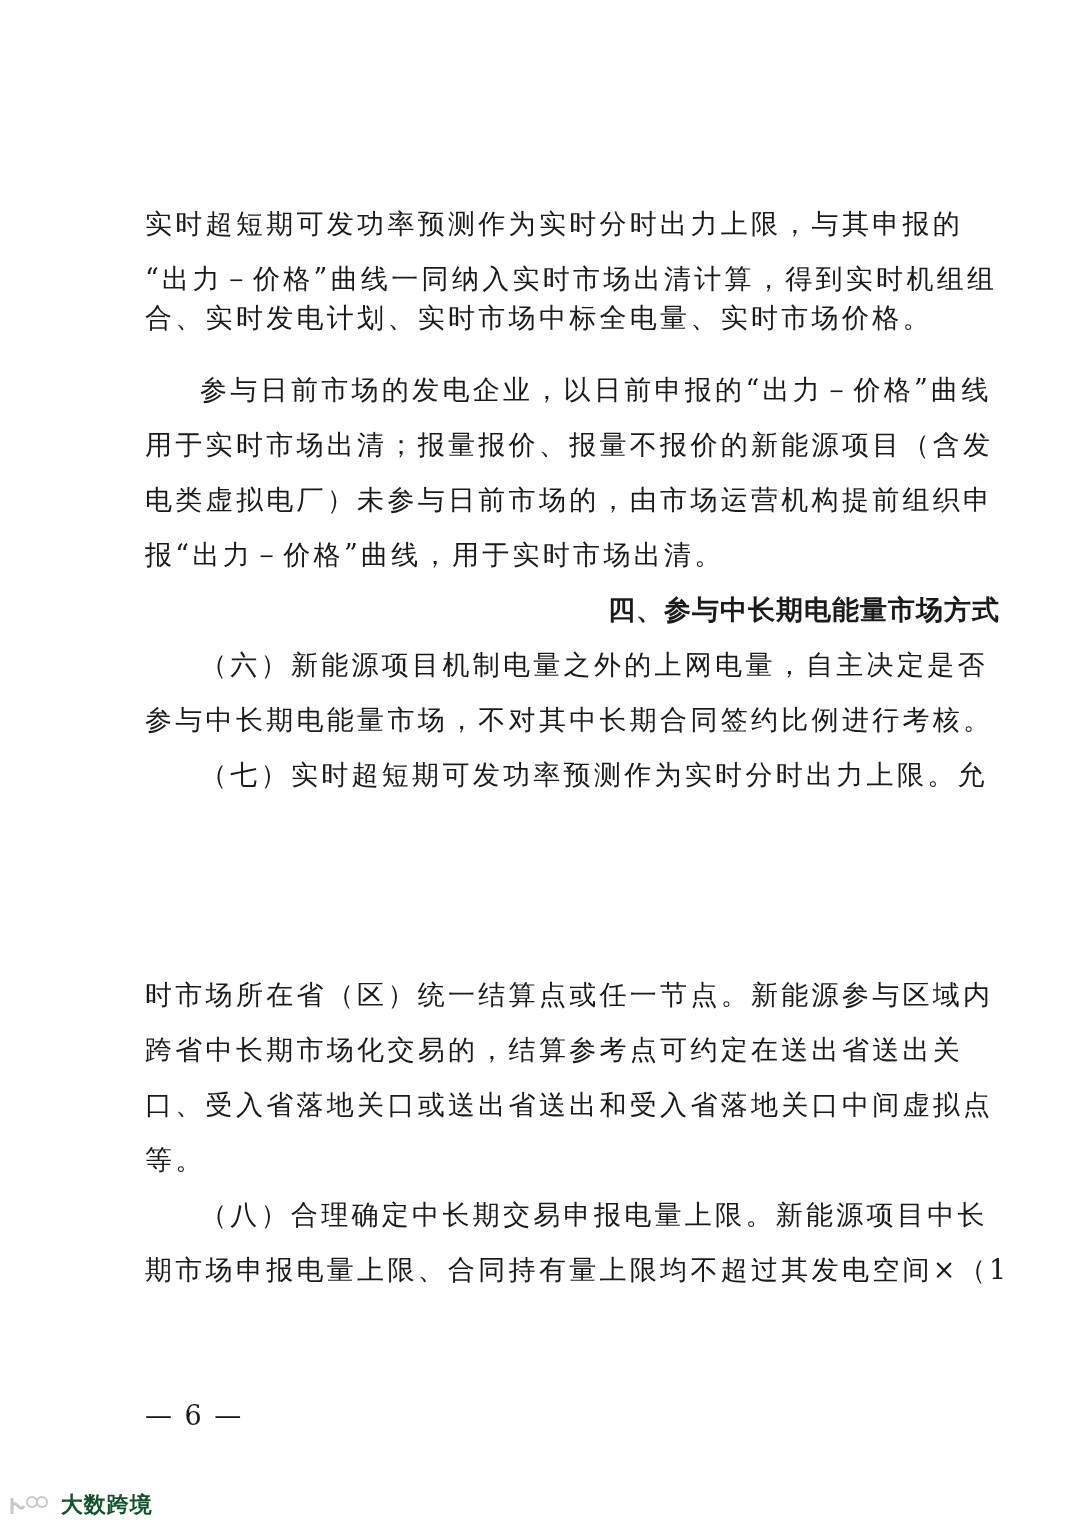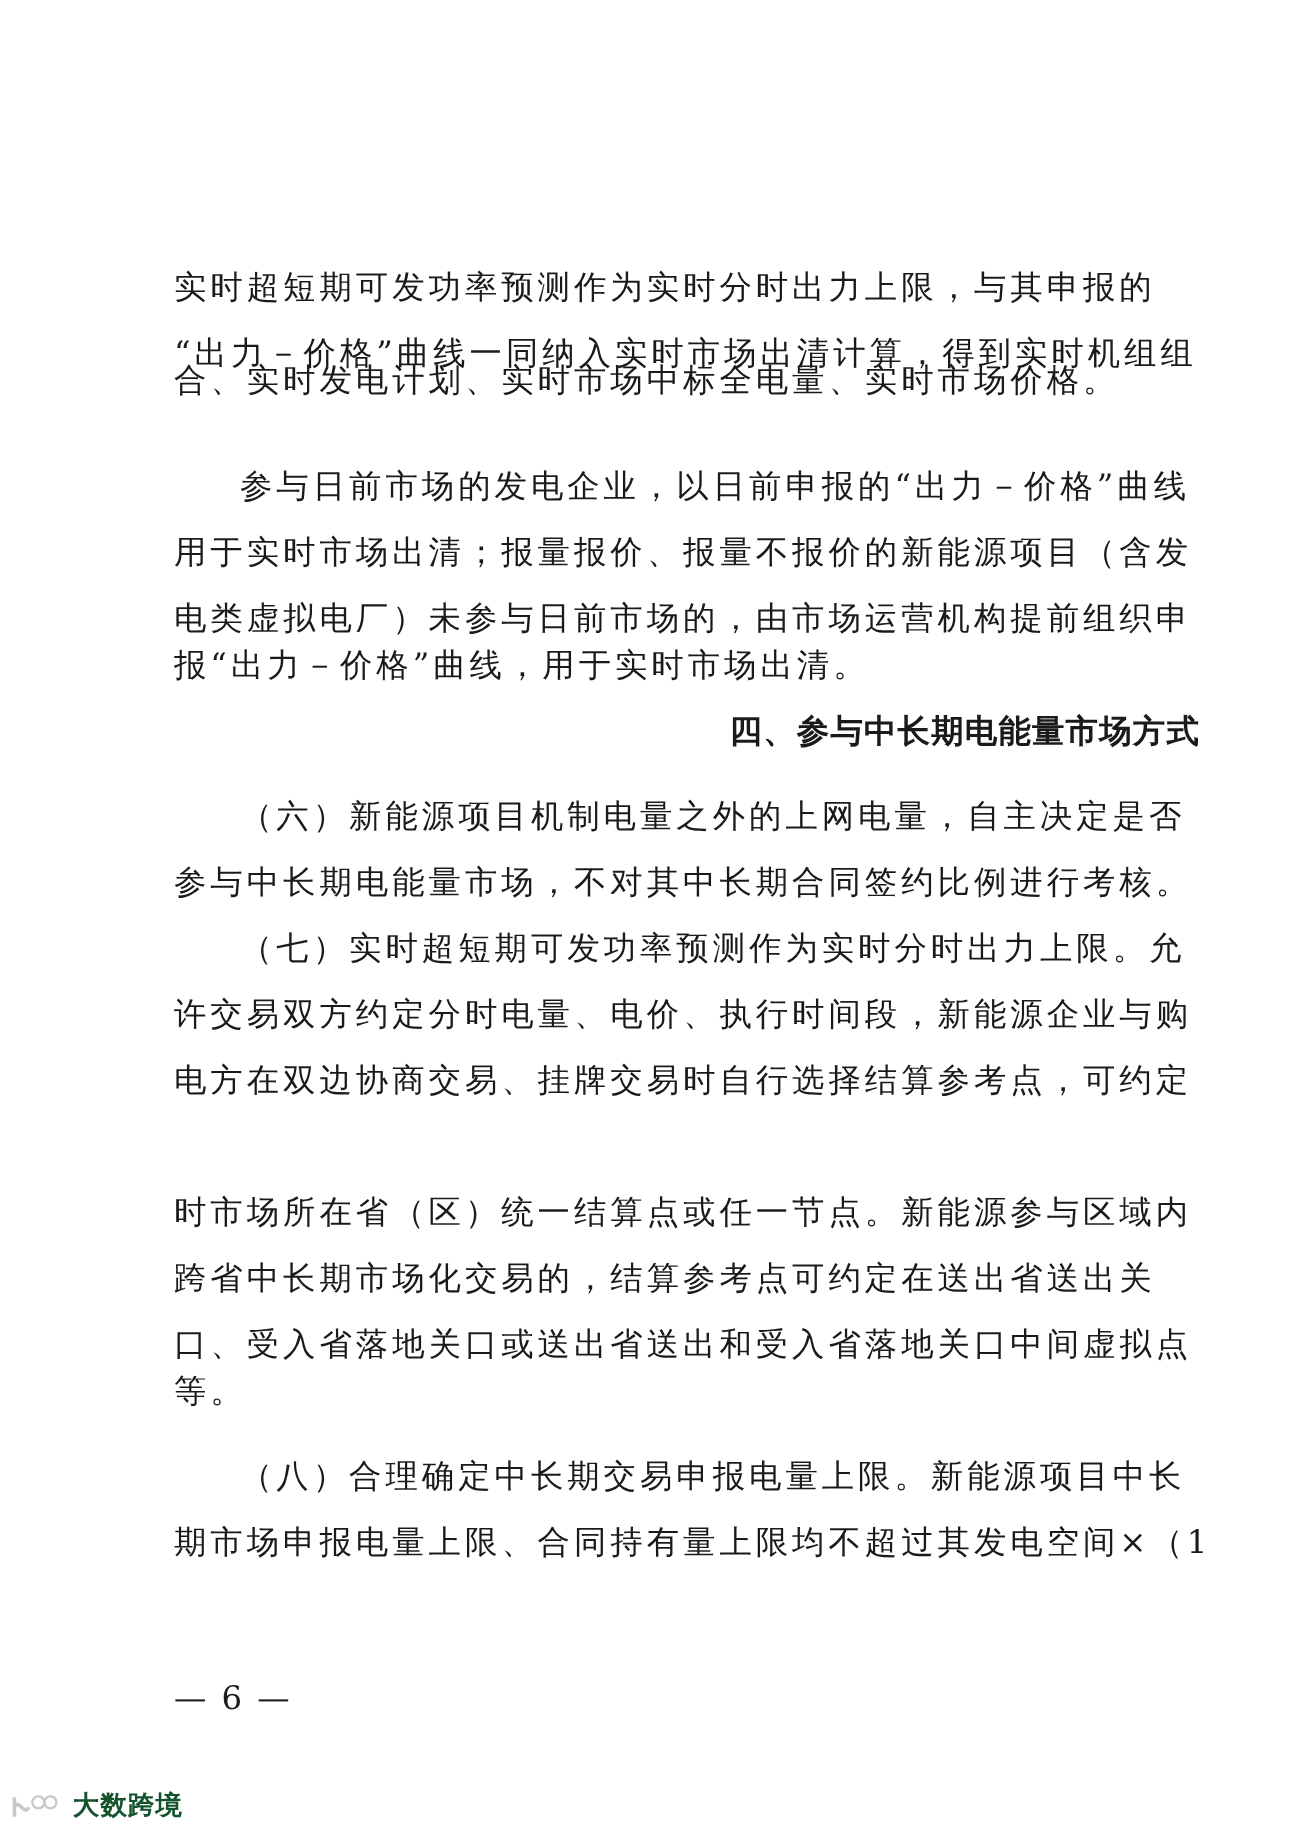--- a/index.html
+++ b/index.html
@@ -1,21 +1,21 @@
 <!DOCTYPE html>
 <html><head>
   <meta charset="utf-8">
   <style>
     html, body { margin: 0; padding: 0; background: #ffffff; }
     body { width: 1080px; height: 1528px; position: relative; overflow: hidden;
            font-family: "DejaVu Serif", "Liberation Serif", serif; color: #1a1a1a; }
     .page { position: absolute; left: 0; top: 0; width: 1080px; height: 1528px; }
     .line { position: absolute; left: 145px; width: 800px; font-size: 27px; line-height: 36px;
             white-space: nowrap; letter-spacing: 3.3px; }
-    .line.just { text-align: justify; text-align-last: justify; margin-top: 16px; }
+    .line.just { text-align: justify; text-align-last: justify; }
     .heading { font-family: "DejaVu Sans", "Liberation Sans", sans-serif; font-weight: bold; letter-spacing: 1px; text-align: right; }
     .page-number { position: absolute; left: 145px; top: 1398px; font-size: 27px; line-height: 36px;
                    font-family: "DejaVu Serif", serif; letter-spacing: 2px; }
     .watermark { position: absolute; left: 8px; top: 1490px; font-size: 22px; color: #14532d;
                  font-family: "DejaVu Sans", sans-serif; font-weight: bold; letter-spacing: 1px; }
     .wm-logo { display: inline-block; width: 40px; height: 24px; vertical-align: middle; margin-right: 4px; }
   </style>
 </head>
 <body>
 
@@ -28,22 +28,20 @@
   <div class="line just" style="top:427px">用于实时市场出清；报量报价、报量不报价的新能源项目（含发</div>
   <div class="line just" style="top:482px">电类虚拟电厂）未参与日前市场的，由市场运营机构提前组织申</div>
   <div class="line" style="top:537px">报“出力－价格”曲线，用于实时市场出清。</div>
 
   <div class="line heading" style="top:592px; left:200px">四、参与中长期电能量市场方式</div>
 
   <div class="line just" style="top:647px; left:200px; width:745px">（六）新能源项目机制电量之外的上网电量，自主决定是否</div>
   <div class="line just" style="top:702px">参与中长期电能量市场，不对其中长期合同签约比例进行考核。</div>
 
   <div class="line just" style="top:757px; left:200px; width:745px">（七）实时超短期可发功率预测作为实时分时出力上限。允</div>
-  <div class="line just" style="top:812px">许交易双方约定分时电量、电价、执行时间段，新能源企业与购</div>
-  <div class="line just" style="top:867px">电方在双边协商交易、挂牌交易时自行选择结算参考点，可约定</div>
   <div class="line just" style="top:977px">时市场所在省（区）统一结算点或任一节点。新能源参与区域内</div>
   <div class="line just" style="top:1032px">跨省中长期市场化交易的，结算参考点可约定在送出省送出关</div>
   <div class="line just" style="top:1087px">口、受入省落地关口或送出省送出和受入省落地关口中间虚拟点</div>
   <div class="line" style="top:1142px">等。</div>
 
   <div class="line just" style="top:1197px; left:200px; width:745px">（八）合理确定中长期交易申报电量上限。新能源项目中长</div>
   <div class="line just" style="top:1252px">期市场申报电量上限、合同持有量上限均不超过其发电空间×（1</div>
 
   <div class="page-number">— 6 —</div>
 

